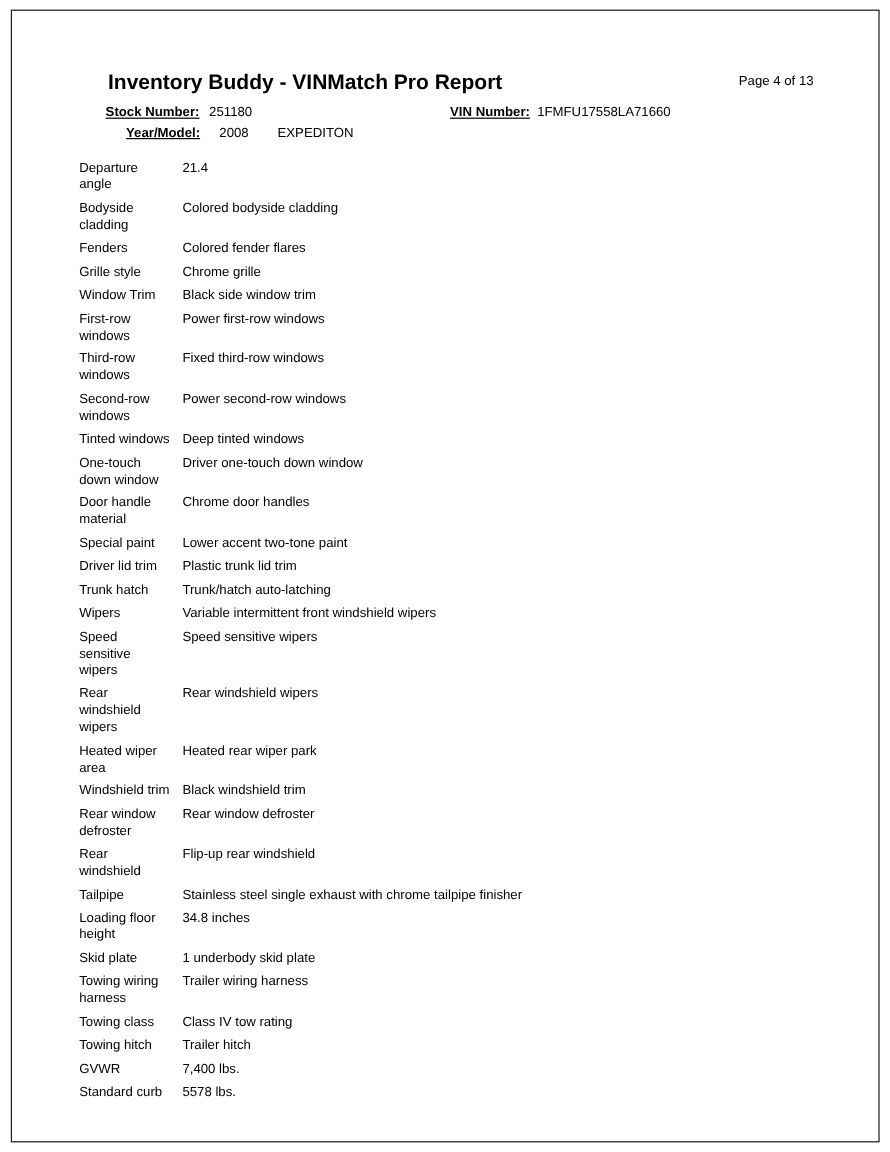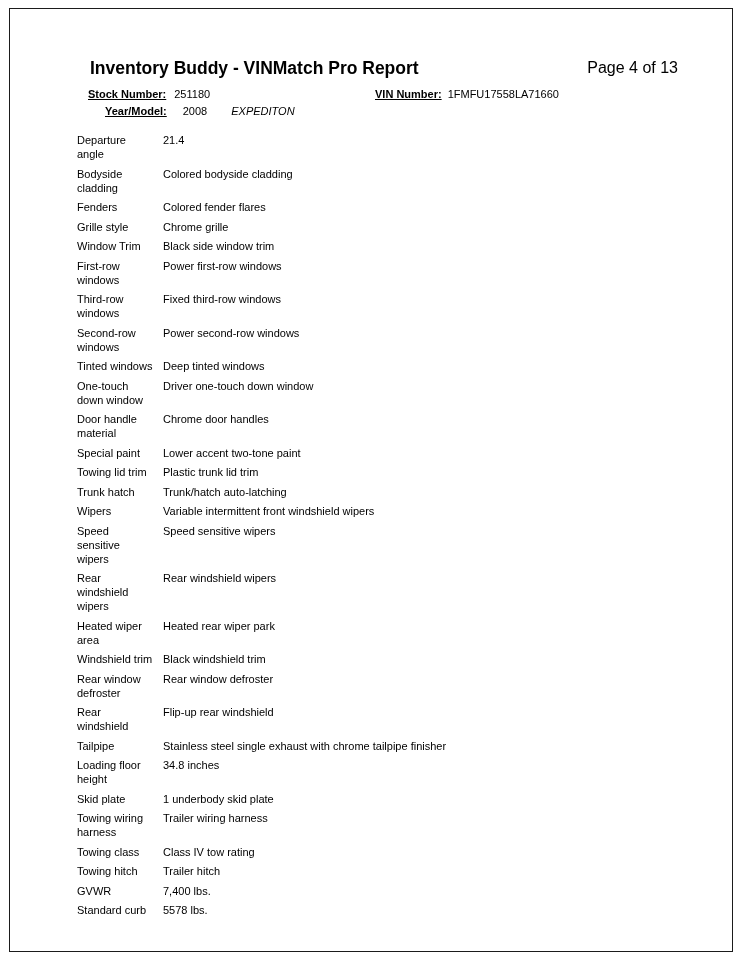--- a/index.html
+++ b/index.html
@@ -29,54 +29,53 @@
     align-items: flex-start;
     margin-left: 24px;
   }
   .report-title {
     font-size: 17.5px;
     font-weight: bold;
     line-height: 21px;
     white-space: nowrap;
   }
   .page-indicator {
-    font-size: 16px;
+    font-size: 11px;
     line-height: 14px;
     padding-top: 3px;
     white-space: nowrap;
   }
   .meta {
     margin-top: 7px;
     font-size: 11px;
     line-height: 16px;
   }
   .meta-line { position: relative; height: 17px; white-space: nowrap; }
   .b { font-weight: bold; text-decoration: underline; }
   .stock-pair { padding-left: 22px; }
   .stock-value { margin-left: 8px; }
   .vin-pair { position: absolute; left: 309px; top: 0; }
   .vin-value { margin-left: 6px; }
   .ym-pair { padding-left: 39px; }
   .ym-year { margin-left: 16px; }
-  .ym-model { margin-left: 24px; font-style: italic; }
+  .ym-model { margin-left: 24px; }
   .spec-list {
     margin-top: 13px;
     font-size: 11px;
     line-height: 14px;
   }
   .spec-row {
     display: flex;
     align-items: flex-start;
     margin-bottom: 5.5px;
   }
   .spec-label {
     width: 76px;
     margin-right: 10px;
     flex: 0 0 76px;
-    margin-left: 11px;
   }
   .spec-value { flex: 1; }
 </style>
 </head>
 <body>
 
 <div class="frame"></div>
 
 <div class="content">
 
@@ -138,21 +137,21 @@
       </div>
       <div class="spec-row">
         <div class="spec-label">Door handle material</div>
         <div class="spec-value">Chrome door handles</div>
       </div>
       <div class="spec-row">
         <div class="spec-label">Special paint</div>
         <div class="spec-value">Lower accent two-tone paint</div>
       </div>
       <div class="spec-row">
-        <div class="spec-label">Towing lid trim</div>
+        <div class="spec-label">Driver lid trim</div>
         <div class="spec-value">Plastic trunk lid trim</div>
       </div>
       <div class="spec-row">
         <div class="spec-label">Trunk hatch</div>
         <div class="spec-value">Trunk/hatch auto-latching</div>
       </div>
       <div class="spec-row">
         <div class="spec-label">Wipers</div>
         <div class="spec-value">Variable intermittent front windshield wipers</div>
       </div>

